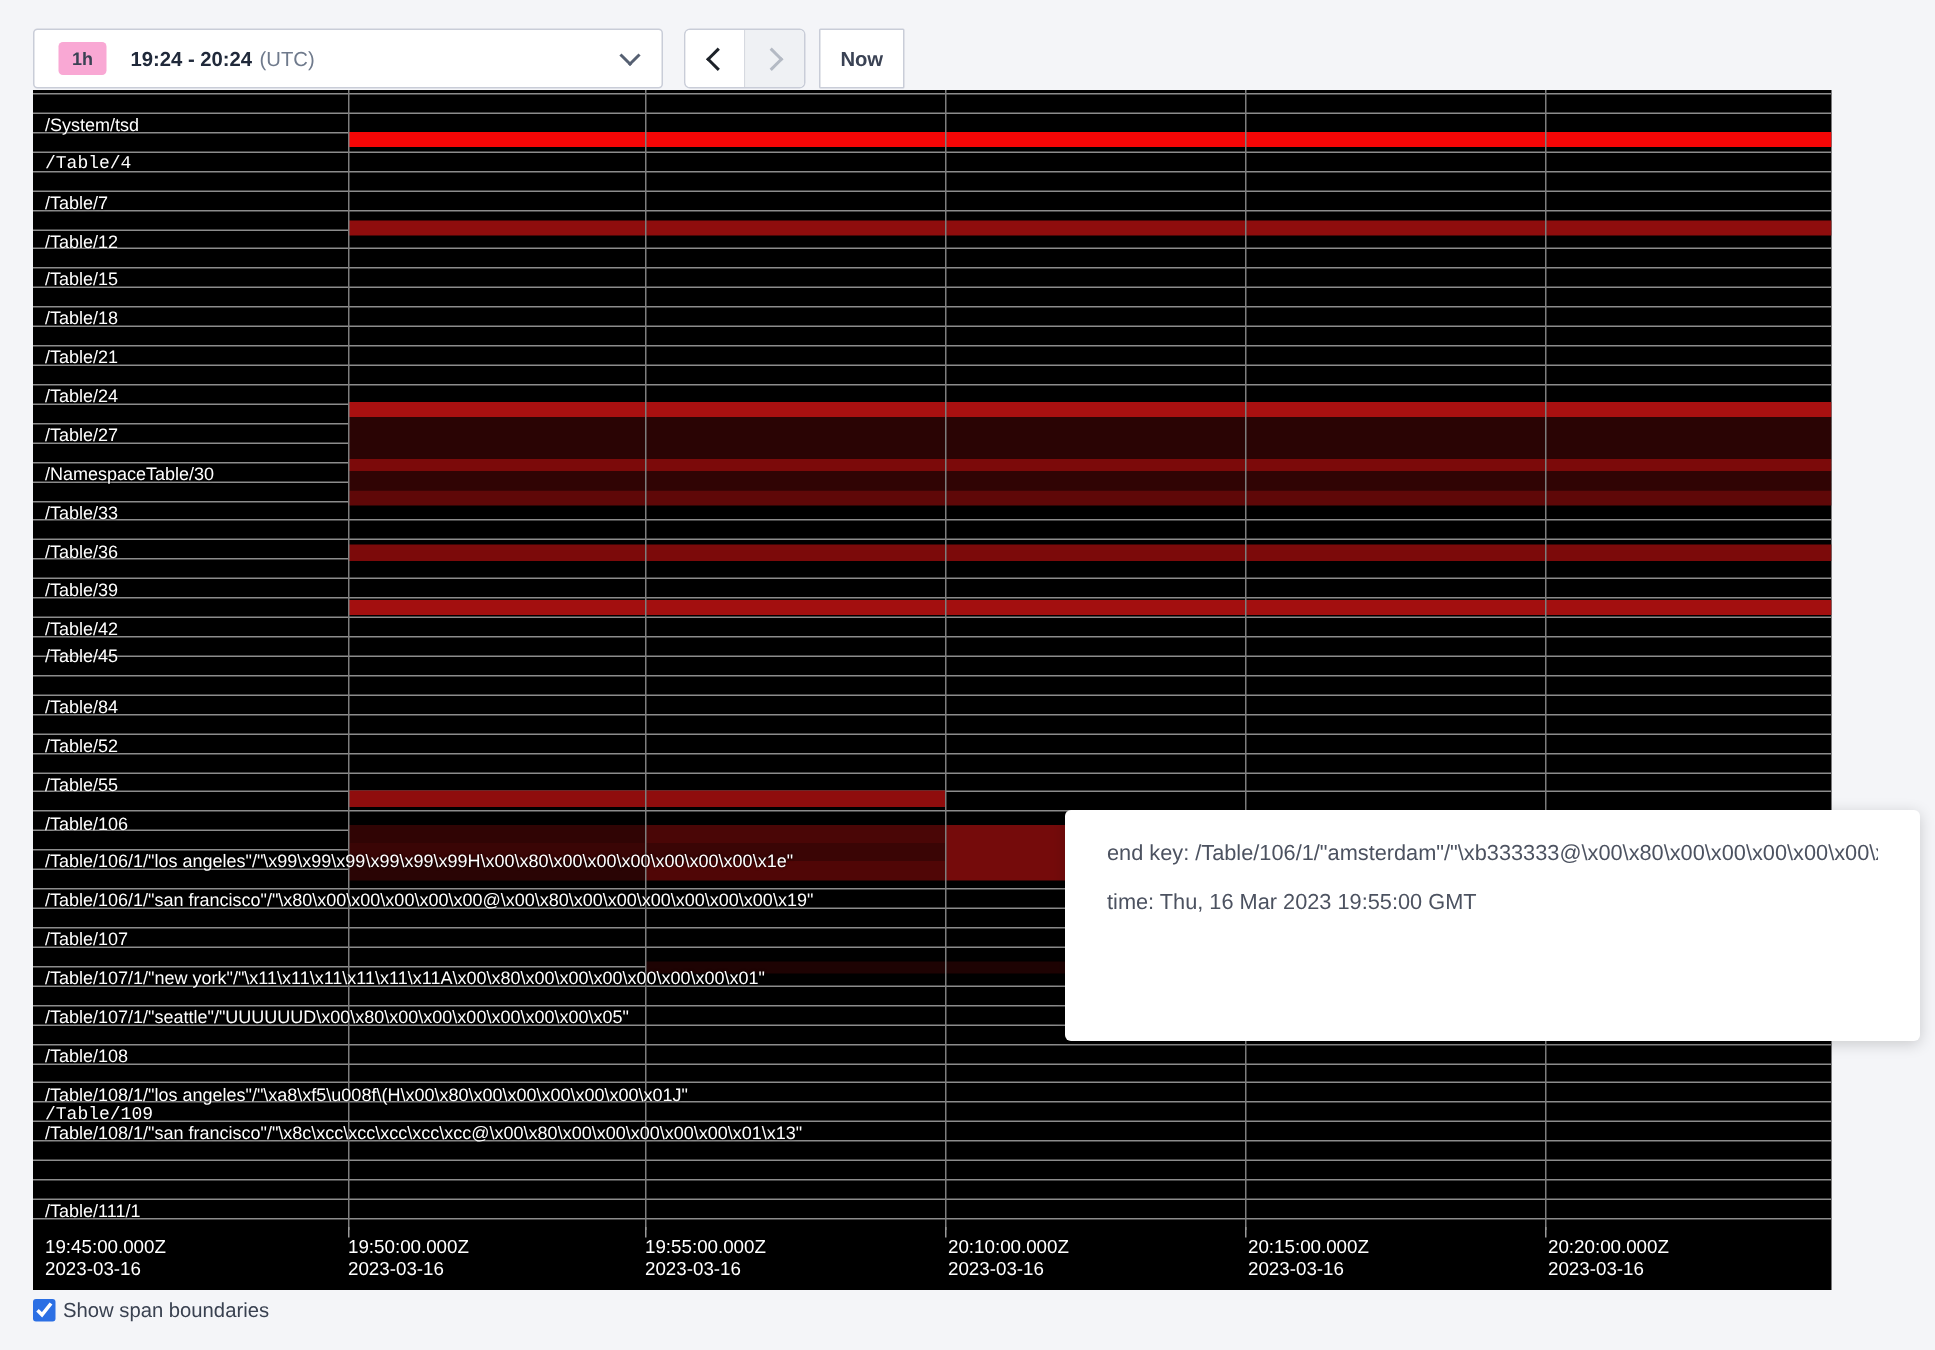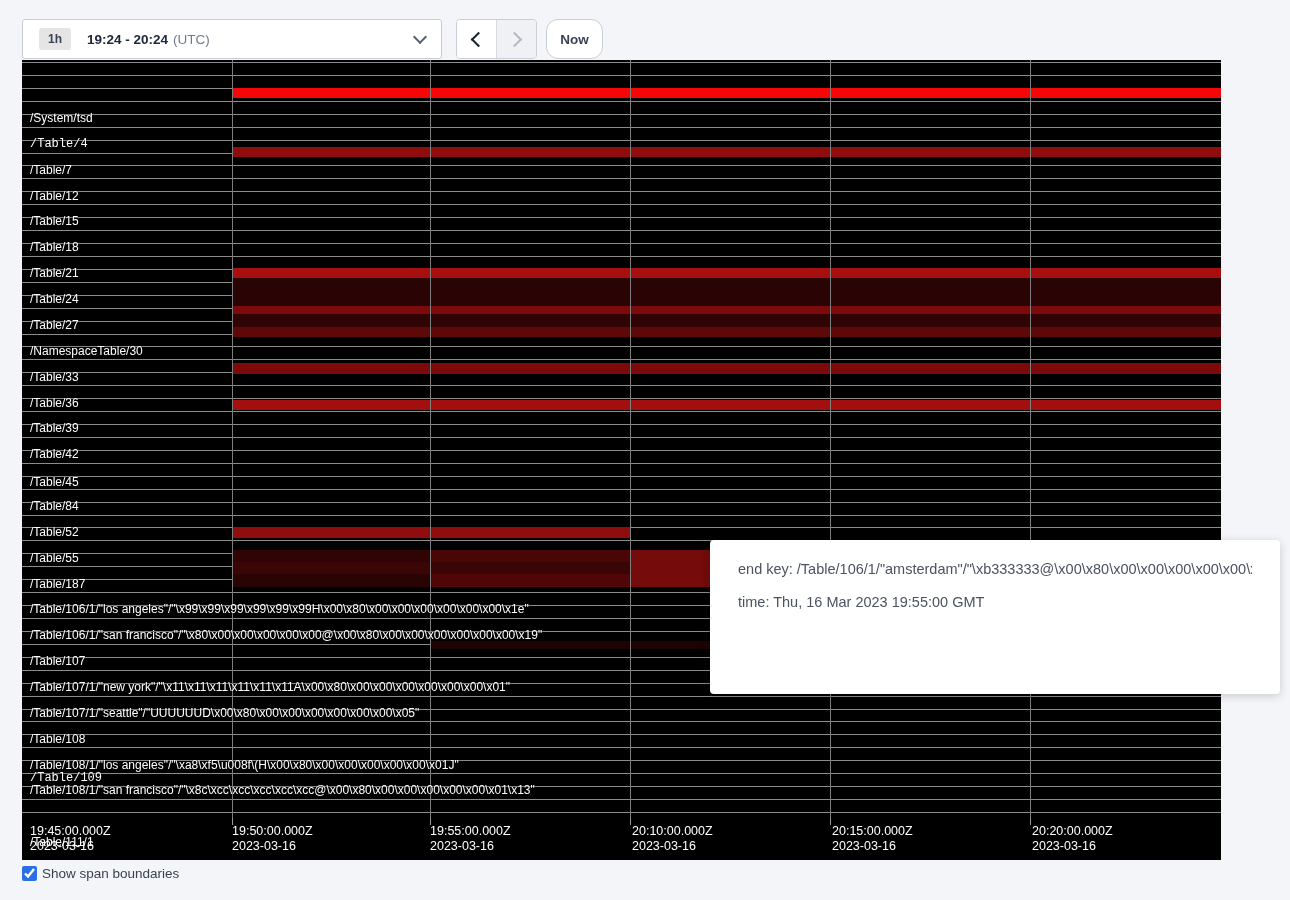--- a/index.html
+++ b/index.html
@@ -12,21 +12,21 @@
   }
   .page{position:absolute;left:0;top:0;width:1290px;height:900px;}
 
   
   .range-select{
     position:absolute;left:22px;top:19px;width:420px;height:40px;
     background:#fff;border:1px solid #c9cdd8;border-radius:3px;
     display:flex;align-items:center;padding:0 16px;box-sizing:border-box;cursor:pointer;
   }
   .range-chip{
-    background:#e5e5e5;border-radius:3px;font-weight:700;font-size:12px;
+    background:#f9a8d4;border-radius:3px;font-weight:700;font-size:12px;
     color:#3a4254;padding:4px 9px;margin-right:16px;
   }
   .range-text{font-weight:700;font-size:13.5px;color:#20293a;}
   .range-zone{color:#6f7a8c;font-size:13.5px;margin-left:5px;}
   .caret-down{
     margin-left:auto;width:8px;height:8px;margin-top:-4px;
     border-left:2px solid #566072;border-bottom:2px solid #566072;
     transform:rotate(-45deg);
   }
   .nav-group{
@@ -34,37 +34,37 @@
     border:1px solid #c9cdd8;border-radius:4px;overflow:hidden;background:#fff;box-sizing:border-box;
   }
   .nav-btn{width:39px;height:100%;display:flex;align-items:center;justify-content:center;cursor:pointer;}
   .nav-btn.prev{background:#fff;border-right:1px solid #d6d9e0;}
   .nav-btn.next{background:#eff1f4;cursor:default;}
   .chev{width:9px;height:9px;display:inline-block;}
   .chev.left{border-left:2.5px solid #1c2128;border-bottom:2.5px solid #1c2128;transform:rotate(45deg);margin-left:4px;}
   .chev.right{border-left:2.5px solid #b4bac4;border-bottom:2.5px solid #b4bac4;transform:rotate(225deg);margin-right:4px;}
   .now-btn{
     position:absolute;left:546px;top:19px;width:57px;height:40px;
-    background:#fff;border:1px solid #c9cdd8;border-radius:12px;
+    background:#fff;border:1px solid #c9cdd8;border-radius:1px;
     font-weight:700;font-size:13.5px;color:#3a4254;font-family:"Liberation Sans",sans-serif;
     cursor:pointer;display:flex;align-items:center;justify-content:center;box-sizing:border-box;
   }
 
   
   .kv-canvas{
     position:absolute;left:22px;top:60px;width:1199px;height:800px;
     background:#000;overflow:hidden;
   }
   .kv-line{position:absolute;left:0;width:1199px;height:1px;background:#8c8c8c;}
   .kv-grid{position:absolute;top:0;width:1px;height:760px;background:#7d7d7d;}
   .kv-tick{position:absolute;top:758px;width:1px;height:7px;background:#9a9a9a;}
   .kv-band{position:absolute;}
   .kv-label{
     position:absolute;left:8px;color:#fff;font-size:12px;line-height:14px;
-    white-space:nowrap;text-shadow:0 0 2px #000;margin-top:35px;
+    white-space:nowrap;text-shadow:0 0 2px #000;
   }
   .kv-axis{position:absolute;top:764px;color:#fff;font-size:12.5px;line-height:15px;white-space:nowrap;}
 
   
   .kv-tooltip{
     position:absolute;left:710px;top:540px;width:570px;height:154px;
     background:#fff;border-radius:4px;box-shadow:0 2px 10px rgba(0,0,0,.18);
     box-sizing:border-box;padding:13px 28px;z-index:5;
   }
   .kv-tooltip .tip-line{
@@ -195,25 +195,25 @@
       <div class="kv-label" style="top: 119px;">/Table/15</div>
       <div class="kv-label" style="top: 145px;">/Table/18</div>
       <div class="kv-label" style="top: 171px;">/Table/21</div>
       <div class="kv-label" style="top: 197px; text-align: right;">/Table/24</div>
       <div class="kv-label" style="top: 223px;">/Table/27</div>
       <div class="kv-label" style="top: 249px;">/NamespaceTable/30</div>
       <div class="kv-label" style="top: 275px;">/Table/33</div>
       <div class="kv-label" style="top: 301px;">/Table/36</div>
       <div class="kv-label" style="top: 326px;">/Table/39</div>
       <div class="kv-label" style="top: 352px;">/Table/42</div>
-      <div class="kv-label" style="top: 380px; text-align: center;">/Table/45</div>
+      <div class="kv-label" style="top: 370px; text-align: center;">/Table/45</div>
       <div class="kv-label" style="top: 404px;">/Table/84</div>
       <div class="kv-label" style="top: 430px;">/Table/52</div>
       <div class="kv-label" style="top: 456px;">/Table/55</div>
-      <div class="kv-label" style="top: 482px;">/Table/187</div>
+      <div class="kv-label" style="top: 482px;">/Table/106</div>
       <div class="kv-label" style="top: 507px;">/Table/106/1/"los angeles"/"\x99\x99\x99\x99\x99\x99H\x00\x80\x00\x00\x00\x00\x00\x00\x1e"</div>
       <div class="kv-label" style="top: 533px;">/Table/106/1/"san francisco"/"\x80\x00\x00\x00\x00\x00@\x00\x80\x00\x00\x00\x00\x00\x00\x19"</div>
       <div class="kv-label" style="top: 559px;">/Table/107</div>
       <div class="kv-label" style="top: 585px;">/Table/107/1/"new york"/"\x11\x11\x11\x11\x11\x11A\x00\x80\x00\x00\x00\x00\x00\x00\x01"</div>
       <div class="kv-label" style="top: 611px;">/Table/107/1/"seattle"/"UUUUUUD\x00\x80\x00\x00\x00\x00\x00\x00\x05"</div>
       <div class="kv-label" style="top: 637px;">/Table/108</div>
       <div class="kv-label" style="top: 663px;">/Table/108/1/"los angeles"/"\xa8\xf5\u008f\(H\x00\x80\x00\x00\x00\x00\x00\x01J"</div>
       <div class="kv-label" style="top: 688px;">/Table/108/1/"san francisco"/"\x8c\xcc\xcc\xcc\xcc\xcc@\x00\x80\x00\x00\x00\x00\x00\x01\x13"</div>
       <div class="kv-label" style="top: 676px; font-family: Liberation Mono, monospace;">/Table/109</div>
       <div class="kv-label" style="top: 740px;">/Table/111/1</div>

